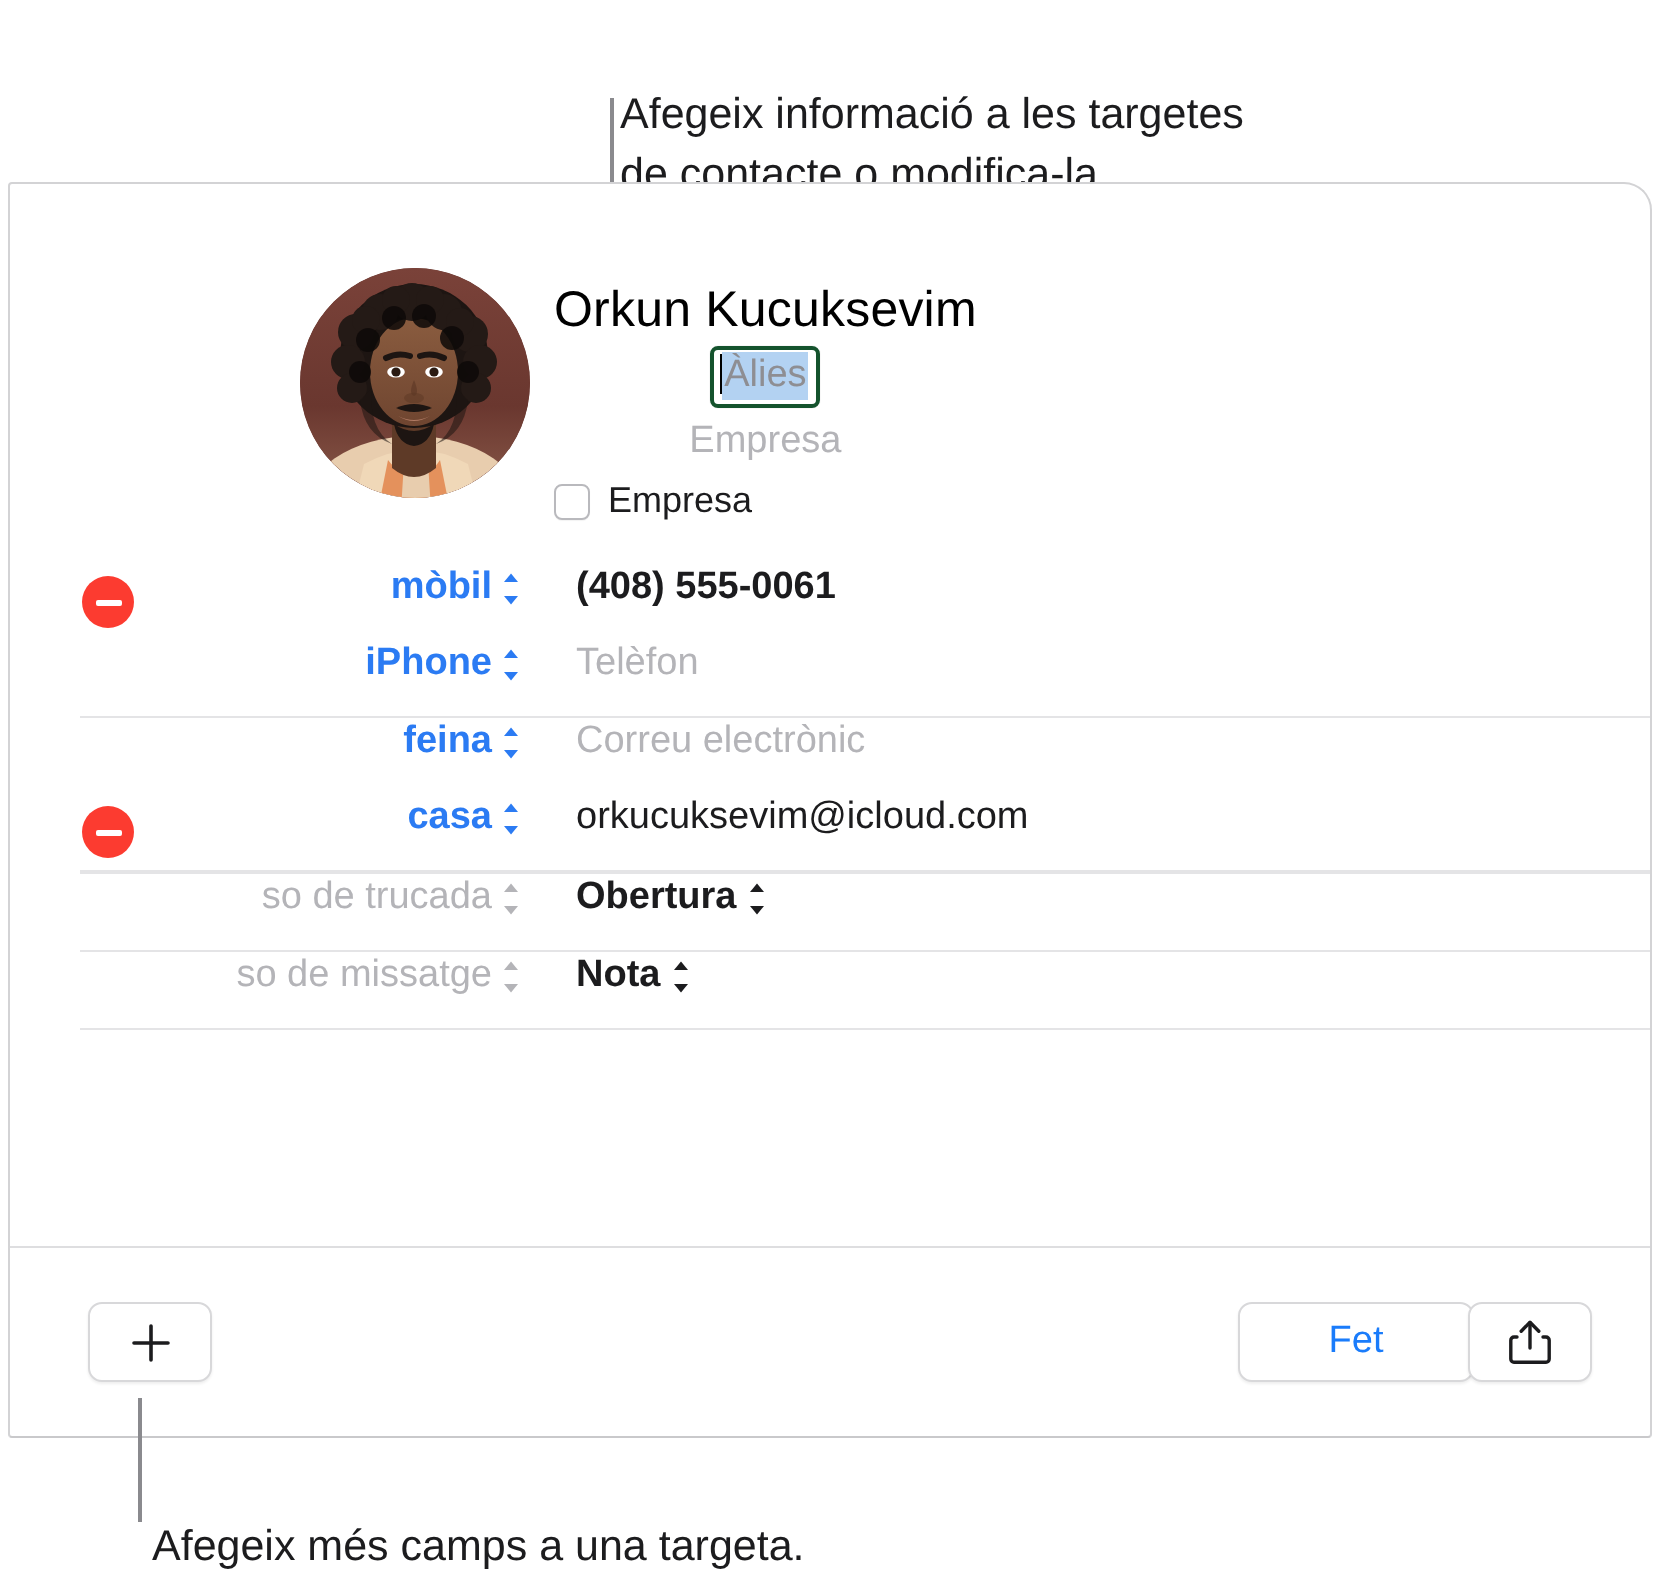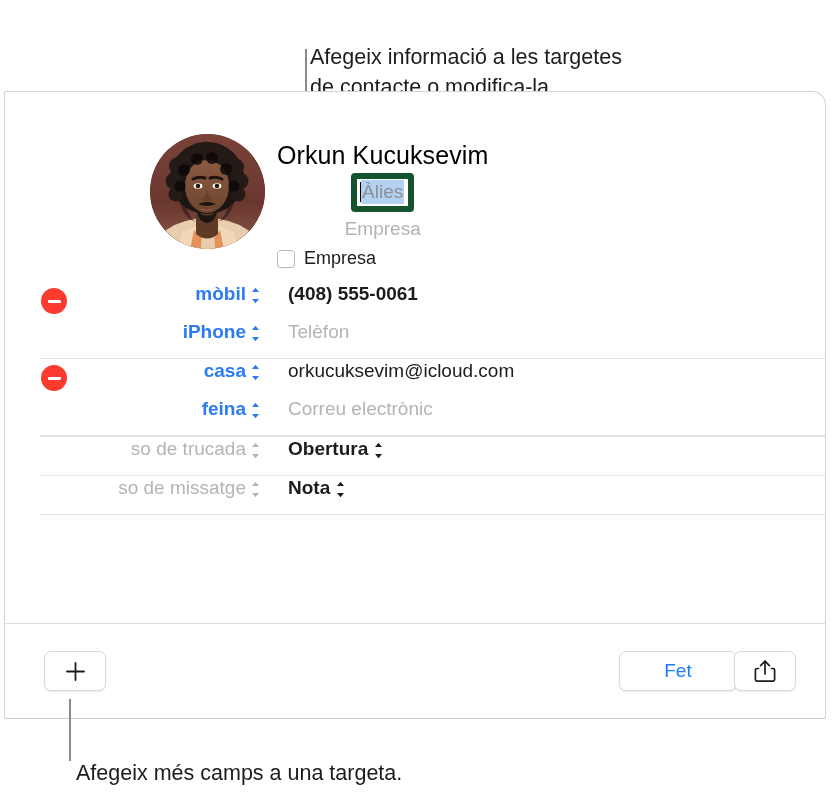--- a/index.html
+++ b/index.html
@@ -86,21 +86,21 @@
     font-size: 25px;
     color: #000000;
     letter-spacing: 0.1px;
     white-space: nowrap;
     height: 31px;
     line-height: 31px;
   }
   #nickname-field {
     margin-top: 2px;
     display: inline-block;
-    border: 6px solid #14532d;
+    border: 2px solid #14532d;
     border-radius: 4px;
     background: #ffffff;
     padding: 1px 4px 2px 3px;
     position: relative;
     box-shadow: 0 0 0 0.5px rgba(0,0,0,0.03);
   }
   #nickname-caret {
     display: inline-block;
     width: 2px;
     height: 20px;
@@ -390,35 +390,35 @@
       </div>
       <div class="field-row">
         <div class="row-label blue"><span>iPhone</span><span class="stepper"><svg width="9" height="17" viewBox="0 0 9 17" aria-hidden="true">
               <path d="M4.5 0.8 L8 5 H1 Z" fill="currentColor"></path>
               <path d="M4.5 16.2 L8 12 H1 Z" fill="currentColor"></path>
             </svg></span></div>
         <div class="row-value placeholder"><span>Telèfon</span></div>
       </div>
       <div class="row-sep"></div>
       <div class="field-row">
+        <div class="row-label blue"><span>feina</span><span class="stepper"><svg width="9" height="17" viewBox="0 0 9 17" aria-hidden="true">
+              <path d="M4.5 0.8 L8 5 H1 Z" fill="currentColor"></path>
+              <path d="M4.5 16.2 L8 12 H1 Z" fill="currentColor"></path>
+            </svg></span></div>
+        <div class="row-value placeholder"><span>Correu electrònic</span></div>
+      </div>
+      <div class="field-row">
         <div class="remove-btn">
           <i></i>
         </div>
         <div class="row-label blue"><span>casa</span><span class="stepper"><svg width="9" height="17" viewBox="0 0 9 17" aria-hidden="true">
               <path d="M4.5 0.8 L8 5 H1 Z" fill="currentColor"></path>
               <path d="M4.5 16.2 L8 12 H1 Z" fill="currentColor"></path>
             </svg></span></div>
         <div class="row-value"><span>orkucuksevim@icloud.com</span></div>
-      </div>
-      <div class="field-row">
-        <div class="row-label blue"><span>feina</span><span class="stepper"><svg width="9" height="17" viewBox="0 0 9 17" aria-hidden="true">
-              <path d="M4.5 0.8 L8 5 H1 Z" fill="currentColor"></path>
-              <path d="M4.5 16.2 L8 12 H1 Z" fill="currentColor"></path>
-            </svg></span></div>
-        <div class="row-value placeholder"><span>Correu electrònic</span></div>
       </div>
       <div class="row-sep"></div>
       <div class="row-sep"></div>
       <div class="field-row">
         <div class="row-label"><span>so de trucada</span><span class="stepper"><svg width="9" height="17" viewBox="0 0 9 17" aria-hidden="true">
               <path d="M4.5 0.8 L8 5 H1 Z" fill="currentColor"></path>
               <path d="M4.5 16.2 L8 12 H1 Z" fill="currentColor"></path>
             </svg></span></div>
         <div class="row-value strong"><span>Obertura</span><span class="stepper" style="margin-left:6px;"><svg width="9" height="17" viewBox="0 0 9 17" aria-hidden="true">
               <path d="M4.5 0.8 L8 5 H1 Z" fill="currentColor"></path>

